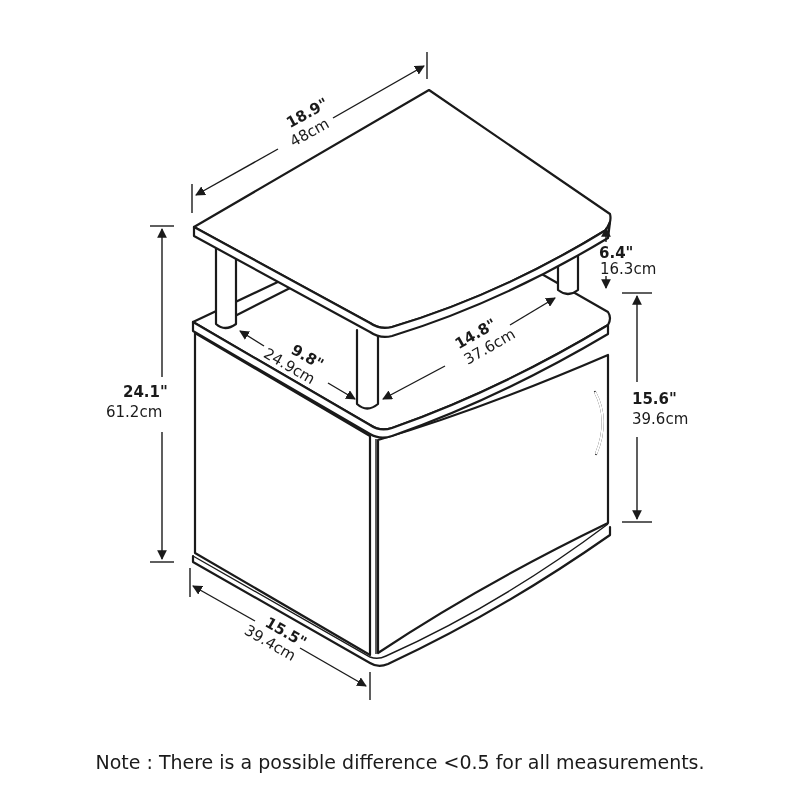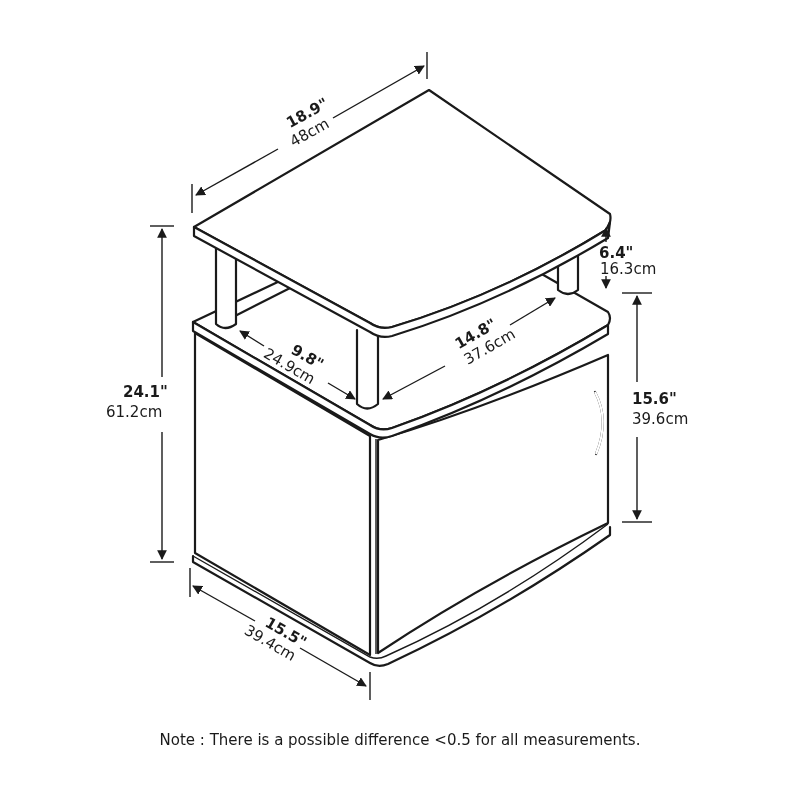--- a/index.html
+++ b/index.html
@@ -1,21 +1,21 @@
 <!DOCTYPE html>
 <html><head>
   <meta charset="utf-8">
   <style>
     html, body { margin: 0; padding: 0; background: #ffffff; }
     body { width: 800px; height: 800px; position: relative; overflow: hidden; font-family: "DejaVu Sans", sans-serif; }
     #stage { position: absolute; left: 0; top: 0; width: 800px; height: 800px; }
     svg text { font-family: "DejaVu Sans", sans-serif; fill: #1a1a1a; }
     .b { font-weight: bold; font-size: 15px; }
     .r { font-size: 15px; font-weight: normal; }
-    .note { position: absolute; left: 0; width: 800px; top: 731px; text-align: center; font-size: 15px; color: #1a1a1a; }
+    .note { position: absolute; left: 0; width: 800px; top: 751px; text-align: center; font-size: 19px; color: #1a1a1a; }
     .ln { stroke: #1a1a1a; fill: none; stroke-width: 2.2; stroke-linejoin: round; stroke-linecap: round; }
     .thin { stroke: #1a1a1a; fill: none; stroke-width: 1.4; }
     .fillw { fill: #ffffff; }
     .arrow { fill: #1a1a1a; }
   </style>
 </head>
 <body>
 
 <svg id="stage" viewBox="0 0 800 800" xmlns="http://www.w3.org/2000/svg">
   <defs>

